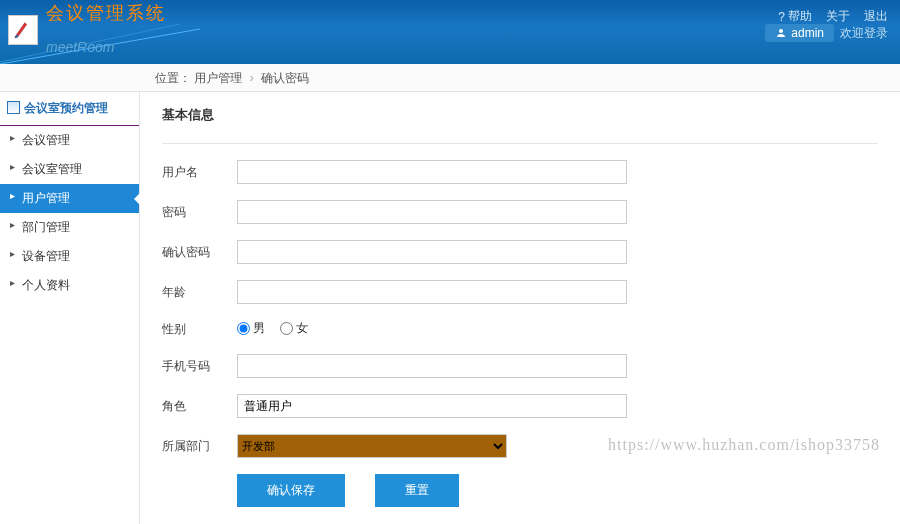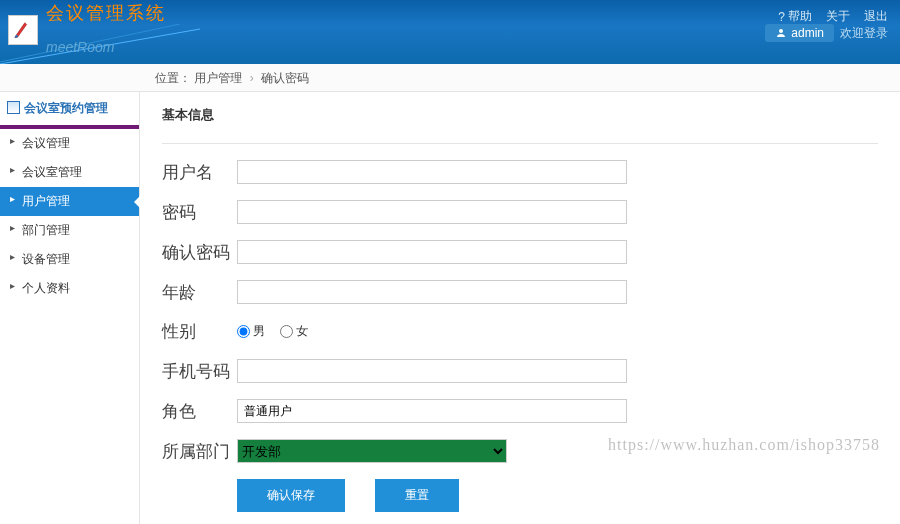--- a/index.html
+++ b/index.html
@@ -20,36 +20,36 @@
 .welcome { color: #bcdcf0; font-size: 12px; }
 .diag-line { position:absolute; left:0; bottom:0; width:200px; height:40px; pointer-events:none; }
 
 
 .breadcrumb { height: 28px; line-height: 28px; border-bottom: 1px solid #e4e4e4; padding-left: 155px; color: #555; font-size: 12px; background:#fbfbfb; }
 .breadcrumb .sep { color: #aaa; margin: 0 4px; }
 
 
 .container { display: flex; height: calc(524px - 60px - 28px); }
 .sidebar { width: 140px; border-right: 1px solid #e4e4e4; background: #fff; }
-.side-header { padding: 8px 6px 8px 24px; font-weight: bold; color: #2a72b5; border-bottom: 4px solid #701a75; position:relative; font-size:12px;}
+.side-header { padding: 8px 6px 8px 24px; font-weight: bold; color: #2a72b5; border-bottom: 1px solid #701a75; position:relative; font-size:12px;}
 .side-header::before { content:""; position:absolute; left:7px; top:9px; width:11px; height:11px; border:1px solid #2a72b5; background:linear-gradient(#cfe6f7,#fff);}
 .side-item { padding: 6px 6px 6px 22px; color: #333; cursor: pointer; position:relative; font-size:12px;}
 .side-item::before { content: "▸"; position:absolute; left:10px; top:6px; color:#555; font-size:10px;}
 .side-item.active { background: #1e88d6; color: #fff; position: relative; }
 .side-item.active::before { color:#fff; }
 .side-item.active::after { content: ""; position: absolute; right: -1px; top: 50%; margin-top: -6px; border: 6px solid transparent; border-right-color: #fff; }
 
 
 .main { flex: 1; padding: 14px 22px; overflow:auto; }
 .section-title { font-weight: bold; font-size: 13px; border-bottom: 1px solid #e4e4e4; padding-bottom: 19px; margin-bottom: 16px; }
 .form-row { display: flex; align-items: center; margin-bottom: 16px; }
-.form-label { width: 75px; text-align: left; color: #444; font-size:17px; }
+.form-label { width: 75px; text-align: left; color: #444; font-size:12px; }
 .form-control { flex: 0 0 390px; }
 .form-control input[type=text], .form-control input[type=password] { width: 100%; height: 24px; border: 1px solid #ccc; padding: 0 6px; font-size:12px; }
-.form-control select { width: 270px; height: 24px; border: 1px solid #ccc; font-size:13px; background:#15803d; }
+.form-control select { width: 270px; height: 24px; border: 1px solid #ccc; font-size:11px; background:#a16207; }
 .radio-group label { margin-right: 12px; font-size:12px; display:inline-flex; align-items:center; gap:3px;}
 .buttons { margin-left: 75px; display: flex; gap: 30px; margin-top: 4px; }
 .btn { background: #2290d8; color: #fff; border: none; padding: 8px 30px; font-size: 12px; cursor: pointer; }
 
 .watermark { position: absolute; bottom: 70px; right: 20px; font-size: 16px; color: rgba(0,0,0,0.25); font-family: Georgia, serif; letter-spacing: 1px; pointer-events:none; }
 </style>
 </head>
 <body>
 
 <div class="header">

